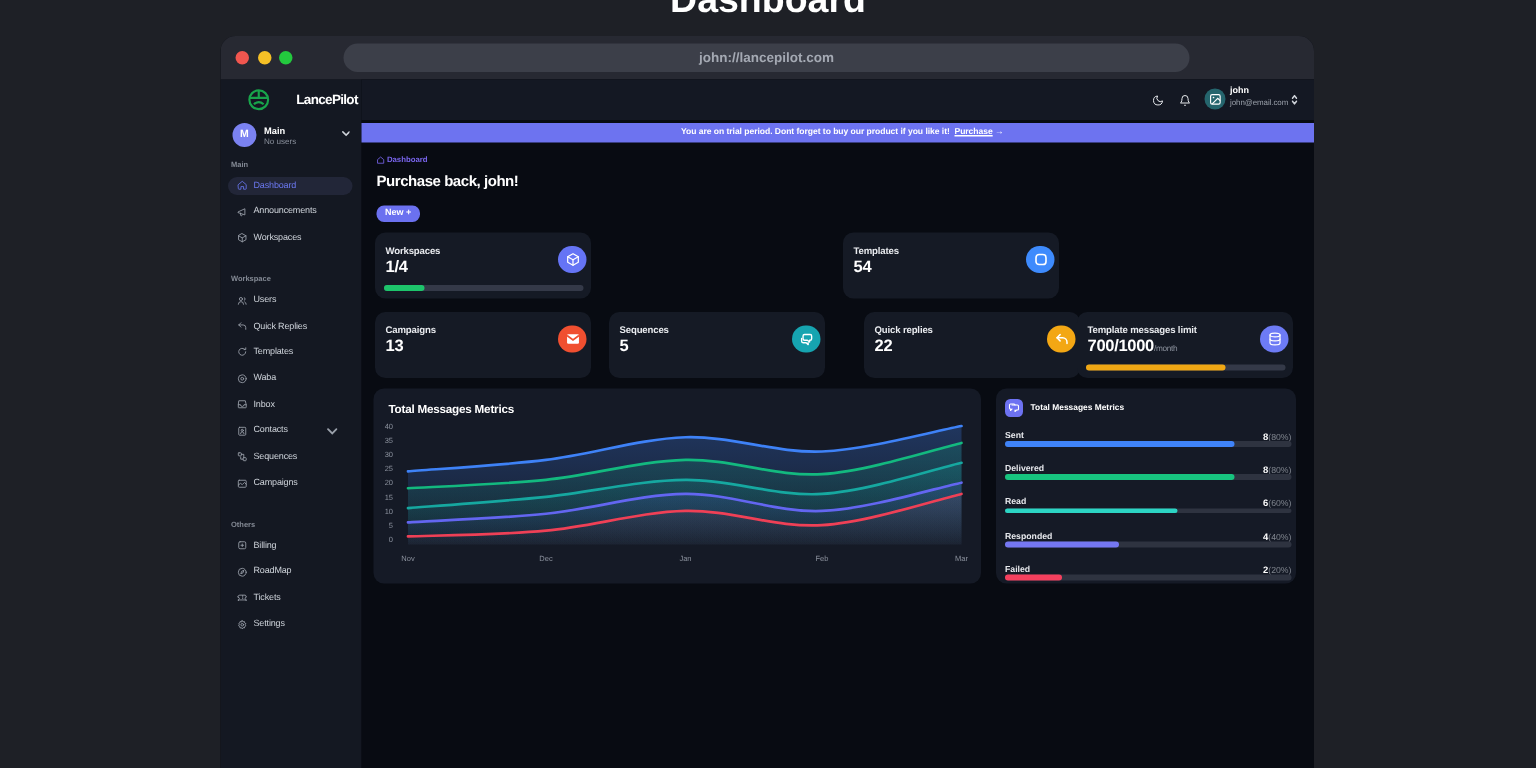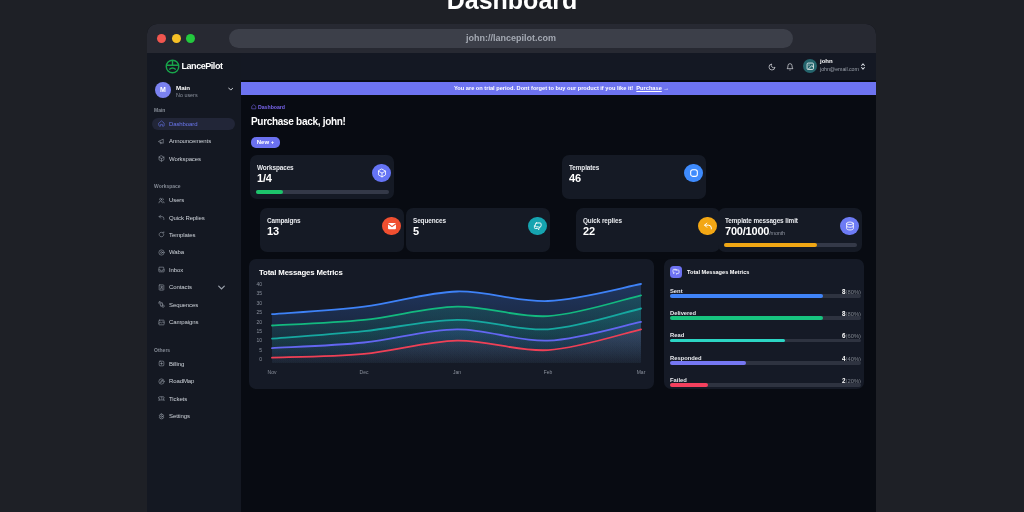--- a/index.html
+++ b/index.html
@@ -8,21 +8,21 @@
 .hero-title { position:absolute; top:-12px; left:0; width:1024px; text-align:center; color:#fff; font-size:25px; font-weight:bold; line-height:1; }
 .window { position:absolute; left:147px; top:24px; width:729px; height:488px; border-radius:10px 10px 0 0; overflow:hidden; background:#0a0d14; }
 .titlebar { position:absolute; left:0; top:0; width:729px; height:29px; background:#272932; }
 .dot { position:absolute; top:10px; width:9px; height:9px; border-radius:50%; }
 .d1 { left:10px; background:#f1564f; }
 .d2 { left:24.5px; background:#f6c026; }
 .d3 { left:39px; background:#23c93e; }
 .urlpill { position:absolute; left:82px; top:5px; width:564px; height:19px; border-radius:9.5px; background:#3c3f49; color:#a4a9b3; font-size:9px; font-weight:bold; text-align:center; line-height:19px; }
 .sidebar { position:absolute; left:0; top:29px; width:94px; height:459px; background:#141822; }
 .logo { position:absolute; left:16.5px; top:5.5px; height:15px; display:flex; align-items:center; }
-.logo-text { color:#fff; font-size:9px; font-weight:bold; margin-left:1px; letter-spacing:-0.45px; }
+.logo-text { color:#fff; font-size:9px; font-weight:bold; margin-left:17px; letter-spacing:-0.45px; }
 .wsel { position:absolute; left:8px; top:29px; width:78px; height:17px; }
 .wavatar { position:absolute; left:0; top:0; width:16px; height:16px; border-radius:50%; background:#7b82f1; color:#fff; font-size:7px; font-weight:bold; text-align:center; line-height:16px; }
 .wname { position:absolute; left:21px; top:2px; color:#fff; font-size:6.2px; font-weight:bold; }
 .wsub { position:absolute; left:21px; top:9.8px; color:#8b919d; font-size:5.4px; }
 .wchev { position:absolute; right:0px; top:5px; }
 .nav { position:absolute; left:0; top:52.9px; width:94px; display:flex; flex-direction:column; }
 .nav-sec { height:8px; line-height:8px; margin:0 0 1px 7px; color:#848a95; font-size:5px; font-weight:bold; }
 .nav-item { position:relative; height:12.1px; margin:2.7px 6px 2.7px 5px; display:flex; align-items:center; color:#ced3da; font-size:6px; letter-spacing:-0.1px; border-radius:6px; }
 .nav-item svg { margin-left:5.5px; margin-right:4.5px; flex:none; width:7px; height:7px; }
 .nav-item.active { background:#222638; color:#6b78f0; }
@@ -244,28 +244,28 @@
             <path d="M3.5 7.5 L12 12.3 L20.5 7.5"></path>
             <path d="M12 12.3 V21.3"></path>
           </svg>
         </div>
       <div class="track">
           <div class="fill" style="width:20%"></div>
         </div>
     </div>
     <div class="card" style="left:321px; top:102px;">
       <div class="lbl">Templates</div>
-        <div class="num">46</div>
+        <div class="num">54</div>
       <div class="ic" style="background:#3e8bfd">
           <svg width="10" height="10" viewBox="0 0 24 24" fill="none" stroke="#fff" stroke-width="2.6" stroke-linecap="round" stroke-linejoin="round">
             <rect x="4" y="4" width="16" height="16" rx="5"></rect>
           </svg>
         </div>
     </div>
-    <div class="card" style="left:19px; top:155px;">
+    <div class="card" style="left:9px; top:155px;">
       <div class="lbl">Campaigns</div>
         <div class="num">13</div>
       <div class="ic" style="background:#f04f30">
           <svg width="10" height="10" viewBox="0 0 24 24">
             <rect x="2.5" y="4.5" width="19" height="15" rx="2" fill="#fff"></rect>
             <path d="M2.5 6.5 L12 13.5 L21.5 6.5" stroke="#f04f30" stroke-width="2.8" fill="none"></path>
           </svg>
         </div>
     </div>
     <div class="card" style="left:165px; top:155px;">

